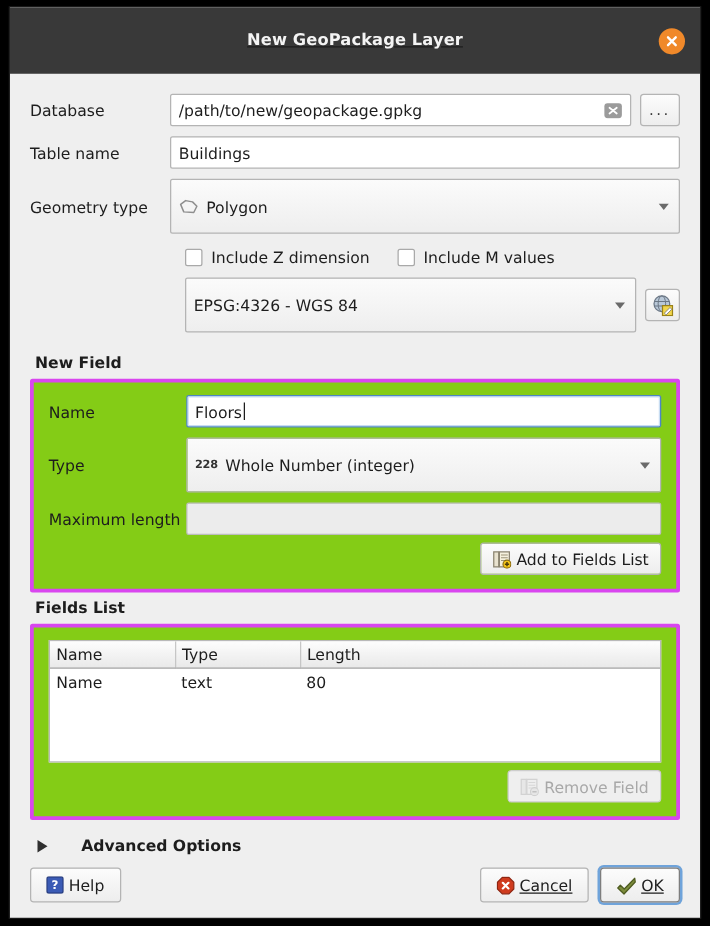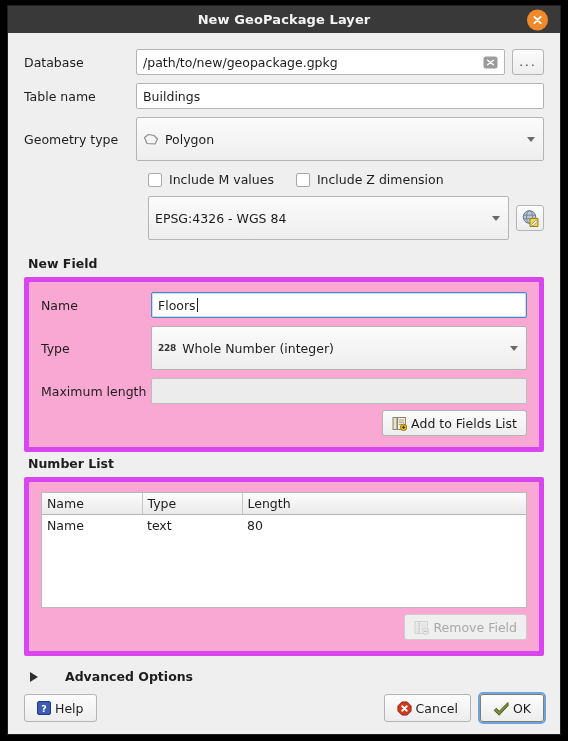--- a/index.html
+++ b/index.html
@@ -22,27 +22,28 @@
     left: 8px;
     top: 6px;
     width: 552px;
     height: 728px;
     background: #efefef;
     display: flex;
     flex-direction: column;
     box-shadow: 0 0 0 1px #202020;
   }
   .titlebar {
-    height: 27px;
+    height: 53px;
     background: #393939;
     display: flex;
     align-items: center;
     justify-content: center;
     position: relative;
     flex: none;
+    text-decoration: underline;
   }
   .titlebar-title {
     color: #f4f4f4;
     font-size: 13px;
     font-weight: bold;
     letter-spacing: .1px;
   }
   .close-btn {
     position: absolute;
     right: 12px;
@@ -217,22 +218,22 @@
   }
 
   
   .group-title {
     font-size: 12.5px;
     font-weight: bold;
     color: #1d1d1d;
     margin: 4px 0 6px 4px;
   }
   .group-box {
-    border: 5px solid #d946ef;
-    background: #f9a8d4;
+    border: 3px solid #d946ef;
+    background: #84cc16;
     border-radius: 2px;
     padding: 10px 12px 11px 12px;
   }
   .group-box .row-label { width: 110px; }
 
   .group-actions {
     display: flex;
     justify-content: flex-end;
     margin-top: 6px;
   }
@@ -300,21 +301,21 @@
   .buttonbar {
     flex: none;
     display: flex;
     align-items: center;
     padding: 10px 16px 12px 16px;
     background: #efefef;
   }
   .buttonbar .spacer { flex: 1; }
   .buttonbar .btn { height: 28px; padding: 0 12px; }
   .buttonbar .btn + .btn { margin-left: 9px; }
-  .underline { }
+  .underline { text-decoration: underline; }
 
   svg { display: block; }
 </style>
 </head>
 <body>
 
 <div class="window">
 
   <div class="titlebar">
     <div class="titlebar-title">New GeoPackage Layer</div>
@@ -357,25 +358,25 @@
           </svg>
         </span>
         <span class="value">Polygon</span>
         <span class="arrow"></span>
       </div>
     </div>
 
     <div class="checks-row">
       <label class="check">
         <span class="checkbox"></span>
-        <span>Include M values</span>
+        <span>Include Z dimension</span>
       </label>
       <label class="check">
         <span class="checkbox"></span>
-        <span>Include Z dimension</span>
+        <span>Include M values</span>
       </label>
     </div>
 
     <div class="crs-row">
       <div class="combo">
         <span class="value">EPSG:4326 - WGS 84</span>
         <span class="arrow"></span>
       </div>
       <div class="btn btn-icon-only">
         <svg width="18" height="18" viewBox="0 0 18 18">
@@ -424,21 +425,21 @@
               <path d="M6.8 4 h5.4 M6.8 6.2 h5.4 M6.8 8.4 h3.4" stroke="#9b9379" stroke-width=".9"></path>
               <circle cx="11.6" cy="11.3" r="3.2" fill="#f4c518" stroke="#8a6a12" stroke-width=".9"></circle>
               <path d="M11.6 9.6 v3.4 M9.9 11.3 h3.4" stroke="#4a3a08" stroke-width="1.2"></path>
             </svg>
           </span>
           <span>Add to Fields List</span>
         </div>
       </div>
     </div>
 
-    <div class="group-title">Number List</div>
+    <div class="group-title">Fields List</div>
     <div class="group-box fields-group">
       <div class="table-wrap">
         <table class="fields">
           <thead>
             <tr>
               <th class="col-name">Name</th>
               <th class="col-type">Type</th>
               <th>Length</th>
             </tr>
           </thead>

